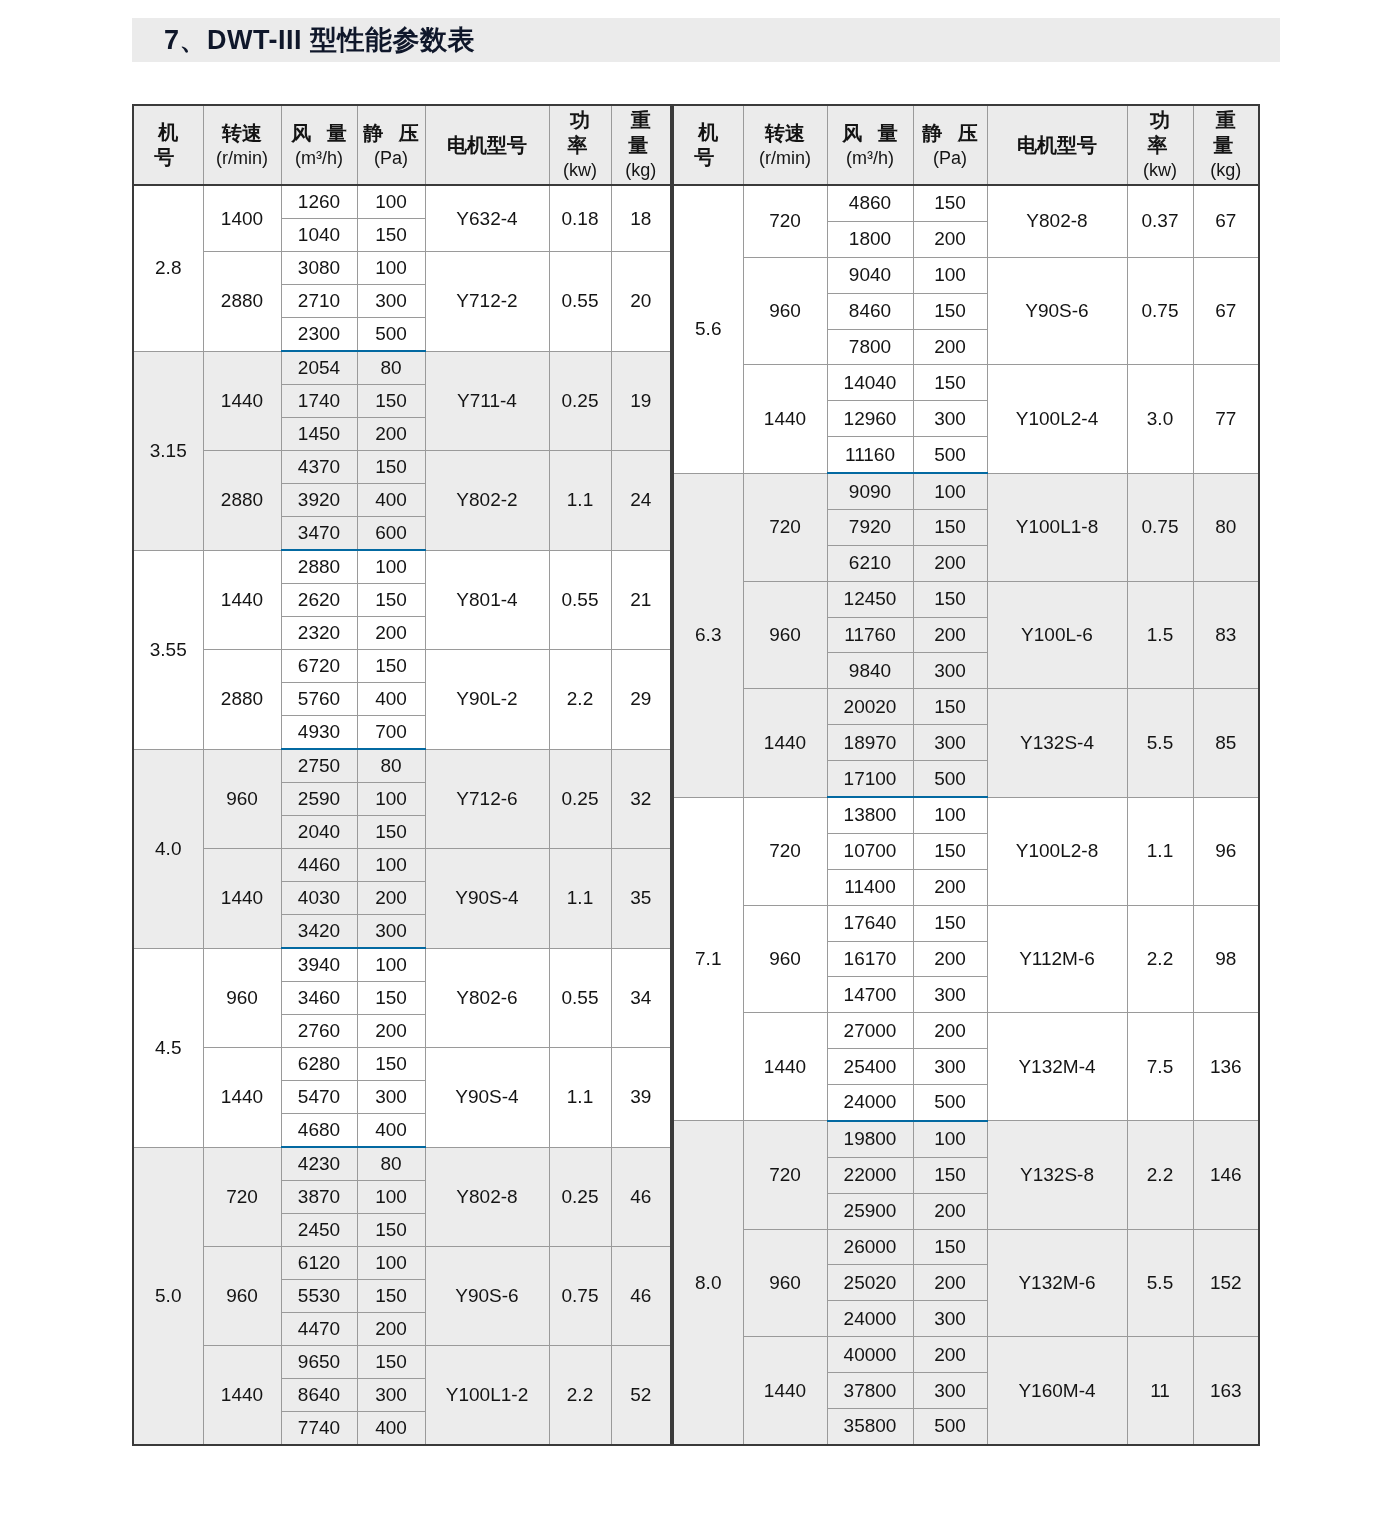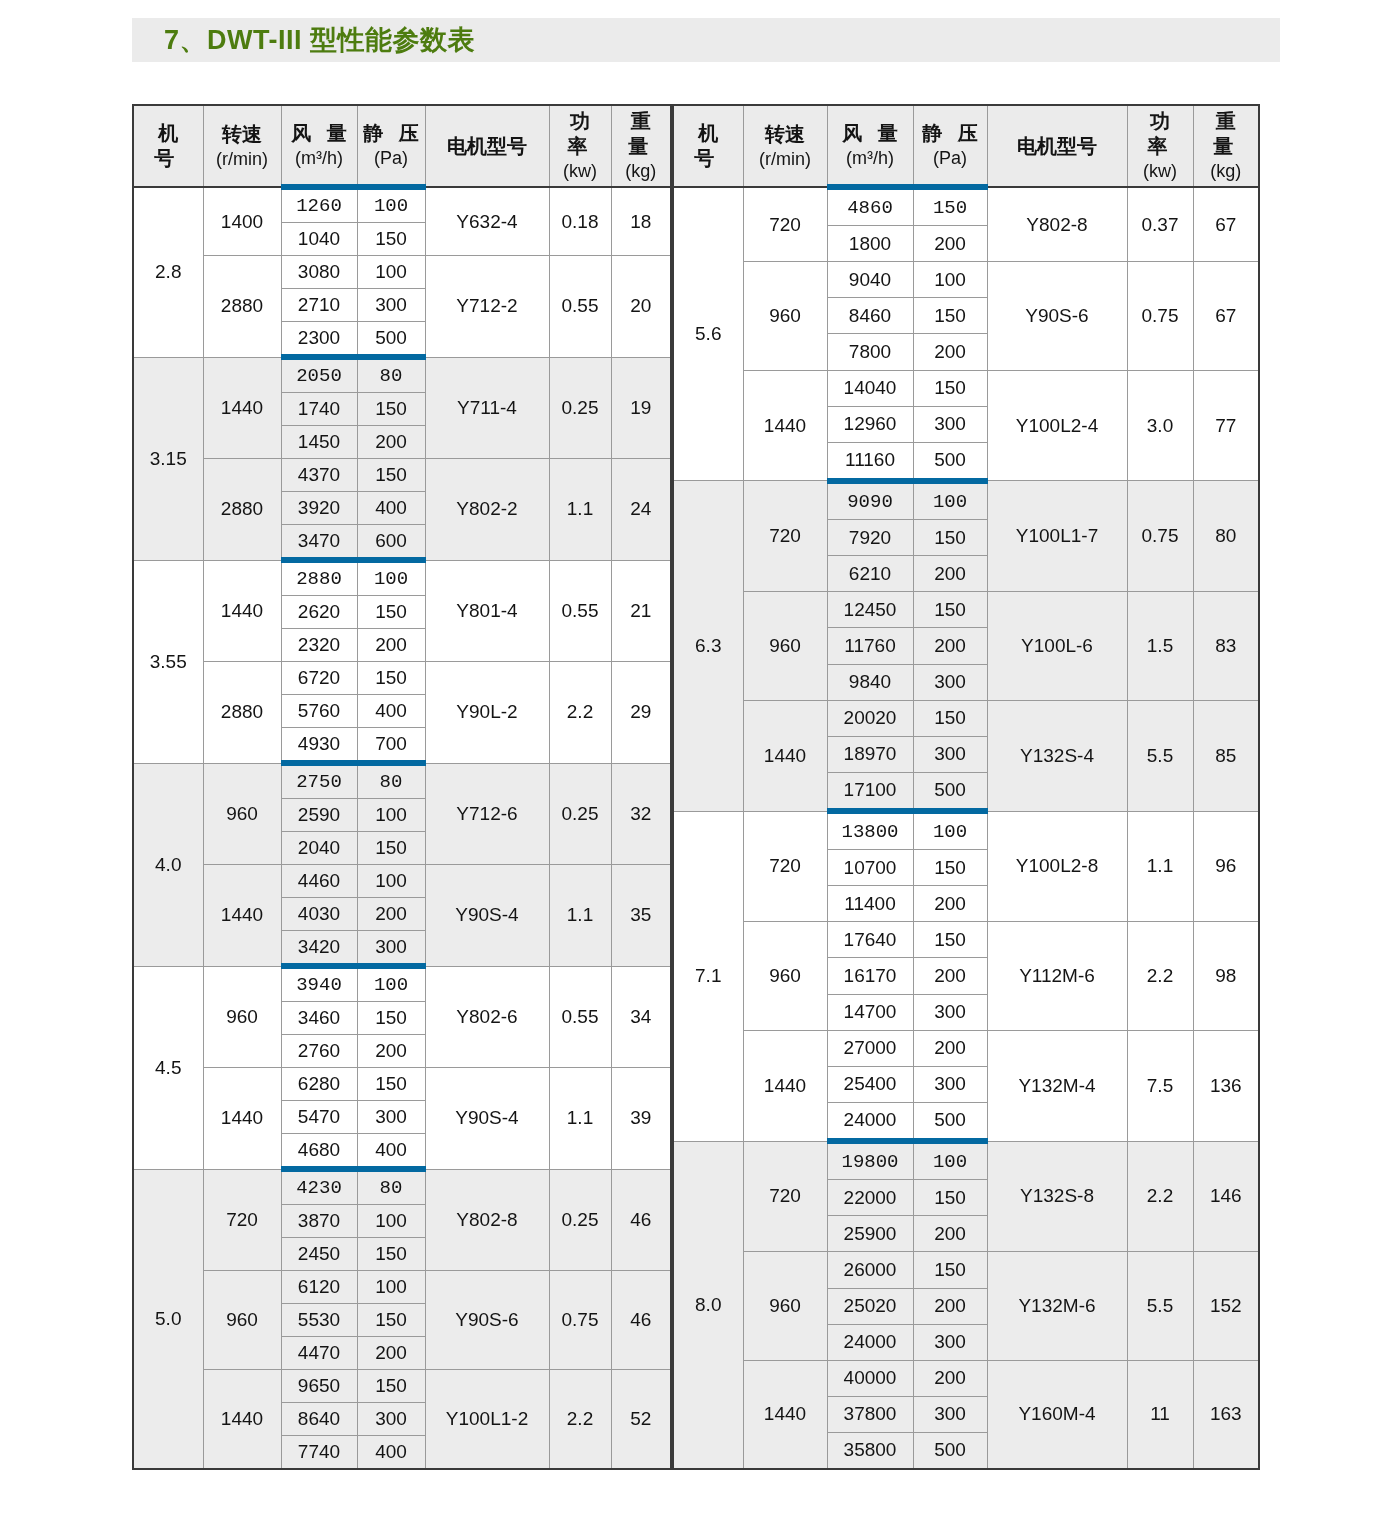--- a/index.html
+++ b/index.html
@@ -24,21 +24,21 @@
     width: 1148px;
     height: 44px;
     background: #ebebeb;
     display: flex;
     align-items: center;
   }
   .title-text {
     font-size: 27px;
     font-weight: bold;
     letter-spacing: 0.5px;
-    color: #4d7c0f;
+    color: #0f172a;
     padding-left: 32px;
     white-space: nowrap;
   }
 
   
   .tables {
     position: absolute;
     left: 132px;
     top: 104px;
     width: 1036px;
@@ -108,21 +108,21 @@
     border-bottom: 1px solid #5c5c5c;
   }
   td.flow-cell, td.press-cell {
     border-top: 1px solid #a8a8a8;
     border-bottom: 1px solid #a8a8a8;
   }
   
   tr.grp-start td.flow-cell,
   tr.grp-start td.press-cell { border-top: 1px solid #5c5c5c; }
   tr.blk-start td.flow-cell,
-  tr.blk-start td.press-cell { border-top: 6px solid #0369a1; font-family: Liberation Mono, monospace; }
+  tr.blk-start td.press-cell { border-top: 2px solid #0369a1; }
 
   
   tr.shaded td { background: #ececec; }
 
   
   .left col.c-model  { width: 70px; }
   .left col.c-speed  { width: 78px; }
   .left col.c-flow   { width: 76px; }
   .left col.c-press  { width: 68px; }
   .left col.c-motor  { width: 124px; }
@@ -194,21 +194,21 @@
           <td class="flow-cell">2710</td>
           <td class="press-cell">300</td>
         </tr>
         <tr>
           <td class="flow-cell">2300</td>
           <td class="press-cell">500</td>
         </tr>
         <tr class="shaded grp-start blk-start">
           <td class="model-cell" rowspan="6">3.15</td>
           <td class="speed-cell" rowspan="3">1440</td>
-          <td class="flow-cell">2050</td>
+          <td class="flow-cell">2054</td>
           <td class="press-cell">80</td>
           <td class="motor-cell" rowspan="3">Y711-4</td>
           <td class="power-cell" rowspan="3">0.25</td>
           <td class="weight-cell" rowspan="3">19</td>
         </tr>
         <tr class="shaded">
           <td class="flow-cell">1740</td>
           <td class="press-cell">150</td>
         </tr>
         <tr class="shaded">
@@ -447,21 +447,21 @@
         </tr>
         <tr>
           <td class="flow-cell">11160</td>
           <td class="press-cell">500</td>
         </tr>
         <tr class="shaded grp-start blk-start">
           <td class="model-cell" rowspan="9">6.3</td>
           <td class="speed-cell" rowspan="3">720</td>
           <td class="flow-cell">9090</td>
           <td class="press-cell">100</td>
-          <td class="motor-cell" rowspan="3">Y100L1-7</td>
+          <td class="motor-cell" rowspan="3">Y100L1-8</td>
           <td class="power-cell" rowspan="3">0.75</td>
           <td class="weight-cell" rowspan="3">80</td>
         </tr>
         <tr class="shaded">
           <td class="flow-cell">7920</td>
           <td class="press-cell">150</td>
         </tr>
         <tr class="shaded">
           <td class="flow-cell">6210</td>
           <td class="press-cell">200</td>

